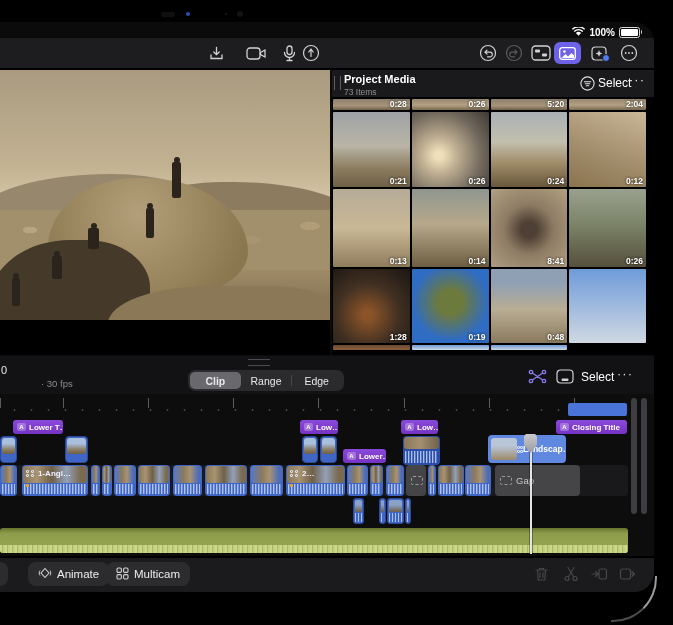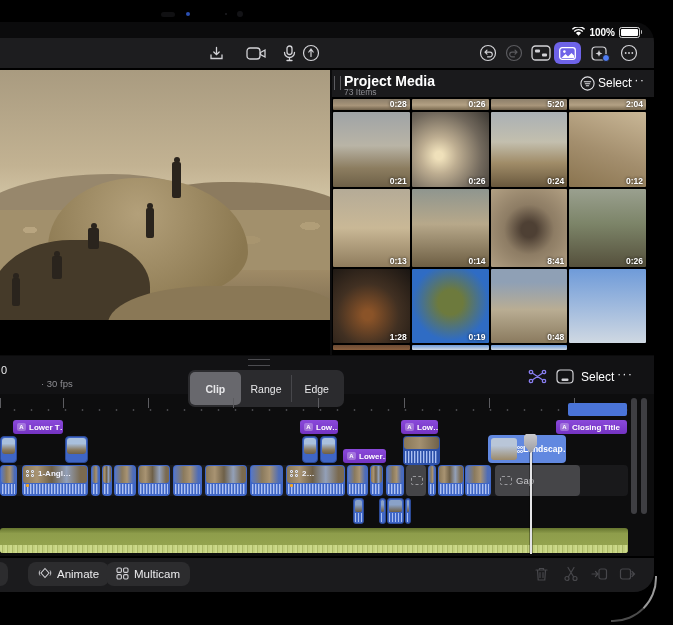--- a/index.html
+++ b/index.html
@@ -52,21 +52,21 @@
   .fg-right{position:absolute;right:-8px;bottom:-8px;width:230px;height:42px;background:#8a7856;border-radius:45% 30% 0 0/90% 60% 0 0;}
   .person{position:absolute;background:#2a241d;border-radius:2px;}
   .person::before{content:"";position:absolute;left:50%;top:-5px;transform:translateX(-50%);
     width:6px;height:6px;border-radius:50%;background:#2a241d;}
 
   
   .media{position:absolute;left:332px;top:48px;width:322px;height:285px;background:#000;overflow:hidden;}
   .media-header{position:absolute;left:0;top:0;width:100%;height:27px;background:#1a1a1c;z-index:3;}
   .drag-handle-v{position:absolute;left:2px;top:6px;width:5px;height:14px;
     border-left:1.5px solid #5c5c60;border-right:1.5px solid #5c5c60;}
-  .media-title{position:absolute;left:12px;top:3px;color:#fff;font-size:14px;font-weight:700;}
+  .media-title{position:absolute;left:12px;top:3px;color:#fff;font-size:11px;font-weight:700;}
   .media-count{position:absolute;left:12px;top:17px;color:#8e8e93;font-size:8.5px;}
   .filter-icon{position:absolute;left:248px;top:6px;color:#e2e2e6;}
   .media-select{position:absolute;left:266px;top:6px;color:#fff;font-size:12px;}
   .media-more{position:absolute;left:297px;top:2px;color:#e2e2e6;font-size:13px;letter-spacing:1px;}
   .grid{position:absolute;left:1px;top:29px;width:313px;display:grid;
     grid-template-columns:repeat(4,1fr);grid-template-rows:11px 75px 78px 74px 5px;gap:2px;}
   .thumb{position:relative;border-radius:1px;overflow:hidden;background:#444;}
   .thumb .dur{position:absolute;right:3px;bottom:1px;color:#fff;font-size:8.5px;font-weight:600;
     text-shadow:0 0 3px rgba(0,0,0,.9);}
   .t-rocks{background:linear-gradient(180deg,#8c7f6b,#a8957a 60%,#6f604a);}
@@ -86,21 +86,21 @@
   .t-bluestrip{background:linear-gradient(180deg,#6f9bd9,#cfd8e2);}
   .t-warmstrip{background:linear-gradient(180deg,#6b4a33,#8a5f3e);}
 
   
   .timeline{position:absolute;left:0;top:334px;width:654px;height:200px;background:#0d0d0e;}
   .tl-header{position:absolute;left:0;top:0;width:100%;height:38px;background:#121214;}
   .tl-title{position:absolute;left:1px;top:8px;color:#e8e8ea;font-size:11px;}
   .tl-fps{position:absolute;left:1px;top:22px;color:#8e8e93;font-size:9.5px;padding-left:40px;}
   .drag-handle-h{position:absolute;left:248px;top:3px;width:22px;height:5px;
     border-top:1.5px solid #4c4c50;border-bottom:1.5px solid #4c4c50;}
-  .segmented{position:absolute;left:188px;top:14px;width:156px;height:37px;background:#2b2b2e;border-radius:7px;
+  .segmented{position:absolute;left:188px;top:14px;width:156px;height:21px;background:#2b2b2e;border-radius:7px;
     display:flex;padding:2px;box-sizing:border-box;}
   .segment{flex:1;display:flex;align-items:center;justify-content:center;color:#e8e8ea;font-size:10.5px;
     border-radius:5px;position:relative;}
   .segment.active{background:#68686d;font-weight:700;}
   .segment:not(.active)+.segment:not(.active)::before{content:"";position:absolute;left:0;top:3px;bottom:3px;width:1px;background:#47474b;}
   .tl-skim{position:absolute;left:528px;top:13px;color:#8a7ff2;}
   .tl-overview{position:absolute;left:556px;top:13px;color:#d2d2d6;}
   .tl-select{position:absolute;left:581px;top:14px;color:#fff;font-size:12px;}
   .tl-more{position:absolute;left:617px;top:10px;color:#e2e2e6;font-size:13px;letter-spacing:1px;}
 

